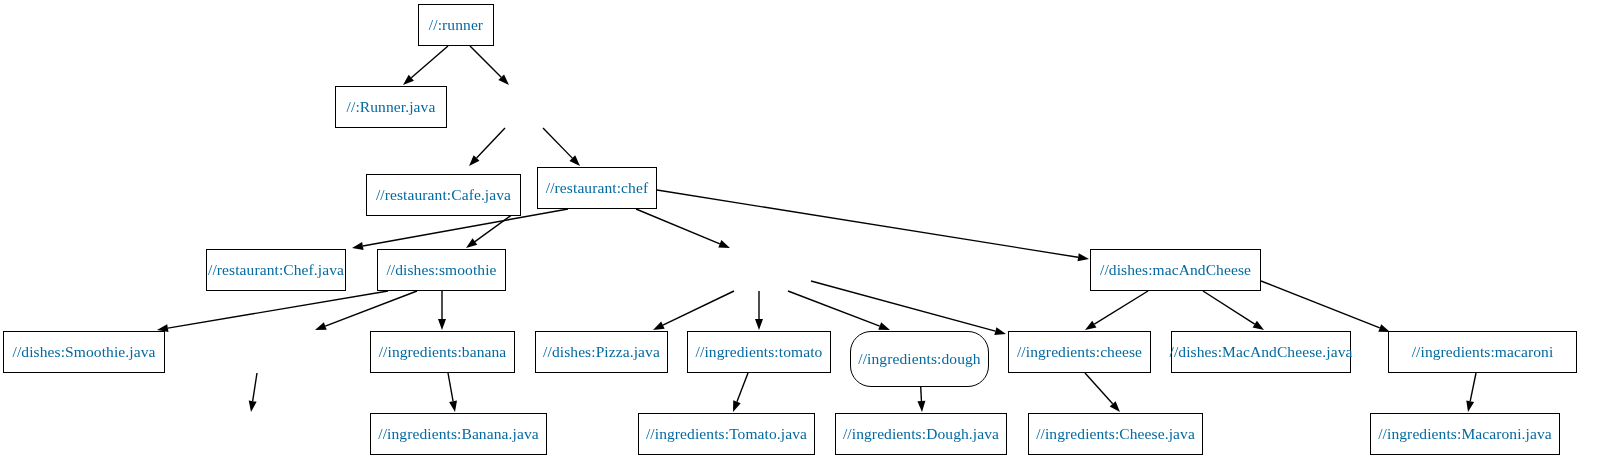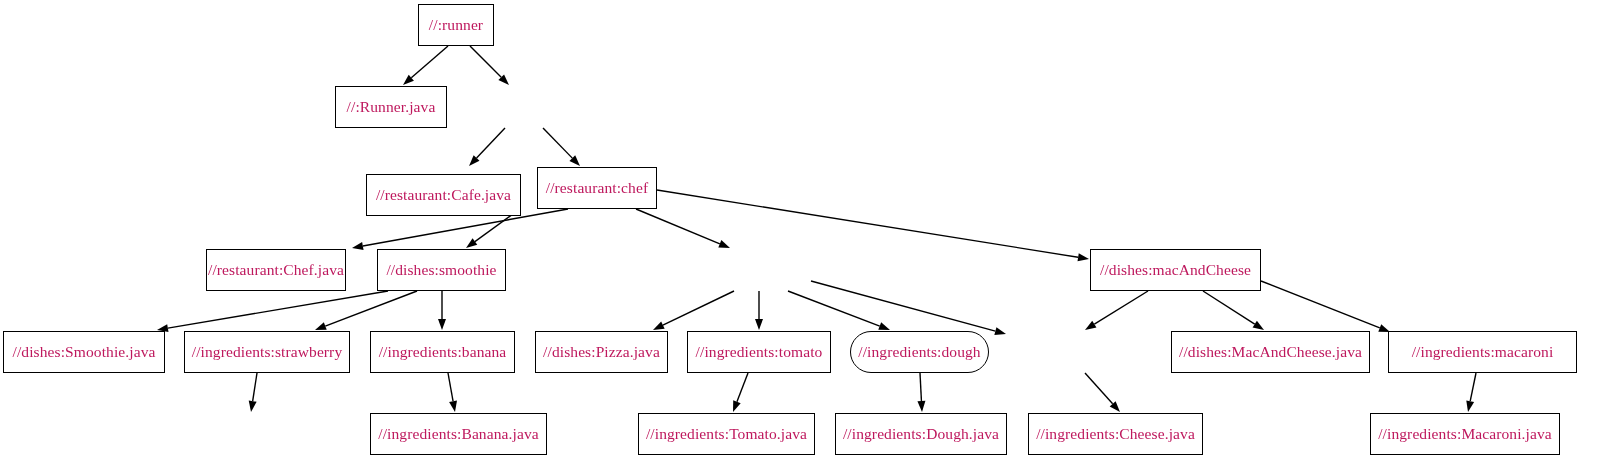--- a/index.html
+++ b/index.html
@@ -37,21 +37,21 @@
     border: 1px solid #000000;
     background: #ffffff;
     display: flex;
     align-items: center;
     justify-content: center;
     white-space: nowrap;
   }
   .graph-node .node-label {
     font-size: 15.5px;
     line-height: 1;
-    color: #be185d;
+    color: #0369a1;
     letter-spacing: 0.1px;
   }
 </style>
 </head>
 <body>
 
 <div id="graph-root">
   <svg id="edge-layer" viewBox="0 0 1600 468" width="1600" height="468" xmlns="http://www.w3.org/2000/svg">
       <g>
         <line x1="448" y1="46" x2="411.312579910688" y2="77.79576407740375" stroke="#000000" stroke-width="1.4"></line>
@@ -168,36 +168,36 @@
       </div>
       <div class="graph-node" style="left: 377px; top: 249px; width: 129px; height: 42px; border-color: rgb(0, 0, 0); background: rgb(255, 255, 255);">
         <span class="node-label">//dishes:smoothie</span>
       </div>
       <div class="graph-node" style="left: 1090px; top: 249px; width: 171px; height: 42px; border-color: rgb(0, 0, 0); background: rgb(255, 255, 255);">
         <span class="node-label">//dishes:macAndCheese</span>
       </div>
       <div class="graph-node" style="left: 3px; top: 331px; width: 162px; height: 42px; border-color: rgb(0, 0, 0); background: rgb(255, 255, 255);">
         <span class="node-label">//dishes:Smoothie.java</span>
       </div>
-      <div class="graph-node" style="left: 184px; top: 331px; width: 166px; height: 42px; border-color: rgb(0, 0, 0); background: rgb(255, 255, 255);">
-        <span class="node-label">//ingredients:strawberry</span>
-      </div>
       <div class="graph-node" style="left: 535px; top: 331px; width: 133px; height: 42px; border-color: rgb(0, 0, 0); background: rgb(255, 255, 255);">
         <span class="node-label">//dishes:Pizza.java</span>
       </div>
       <div class="graph-node" style="left: 370px; top: 331px; width: 145px; height: 42px; border-color: rgb(0, 0, 0); background: rgb(255, 255, 255);">
         <span class="node-label">//ingredients:banana</span>
       </div>
       <div class="graph-node" style="left: 687px; top: 331px; width: 144px; height: 42px; border-color: rgb(0, 0, 0); background: rgb(255, 255, 255);">
         <span class="node-label">//ingredients:tomato</span>
       </div>
-      <div class="graph-node" style="left: 850px; top: 331px; width: 139px; height: 42px; border-color: rgb(0, 0, 0); background: rgb(255, 255, 255); border-radius: 21px;">
+      <div class="graph-node" style="left: 850px; top: 331px; width: 139px; height: 56px; border-color: rgb(0, 0, 0); background: rgb(255, 255, 255); border-radius: 21px;">
         <span class="node-label">//ingredients:dough</span>
       </div>
-      <div class="graph-node" style="left: 1171px; top: 331px; width: 199px; height: 42px; border-color: rgb(0, 0, 0); background: rgb(255, 255, 255);">
+      <div class="graph-node" style="left: 1008px; top: 331px; width: 143px; height: 42px; border-color: rgb(0, 0, 0); background: rgb(255, 255, 255);">
+        <span class="node-label">//ingredients:cheese</span>
+      </div>
+      <div class="graph-node" style="left: 1171px; top: 331px; width: 180px; height: 42px; border-color: rgb(0, 0, 0); background: rgb(255, 255, 255);">
         <span class="node-label">//dishes:MacAndCheese.java</span>
       </div>
       <div class="graph-node" style="left: 1388px; top: 331px; width: 189px; height: 42px; border-color: rgb(0, 0, 0); background: rgb(255, 255, 255);">
         <span class="node-label">//ingredients:macaroni</span>
       </div>
       <div class="graph-node" style="left: 370px; top: 413px; width: 177px; height: 42px; border-color: rgb(0, 0, 0); background: rgb(255, 255, 255);">
         <span class="node-label">//ingredients:Banana.java</span>
       </div>
       <div class="graph-node" style="left: 638px; top: 413px; width: 177px; height: 42px; border-color: rgb(0, 0, 0); background: rgb(255, 255, 255);">
         <span class="node-label">//ingredients:Tomato.java</span>

